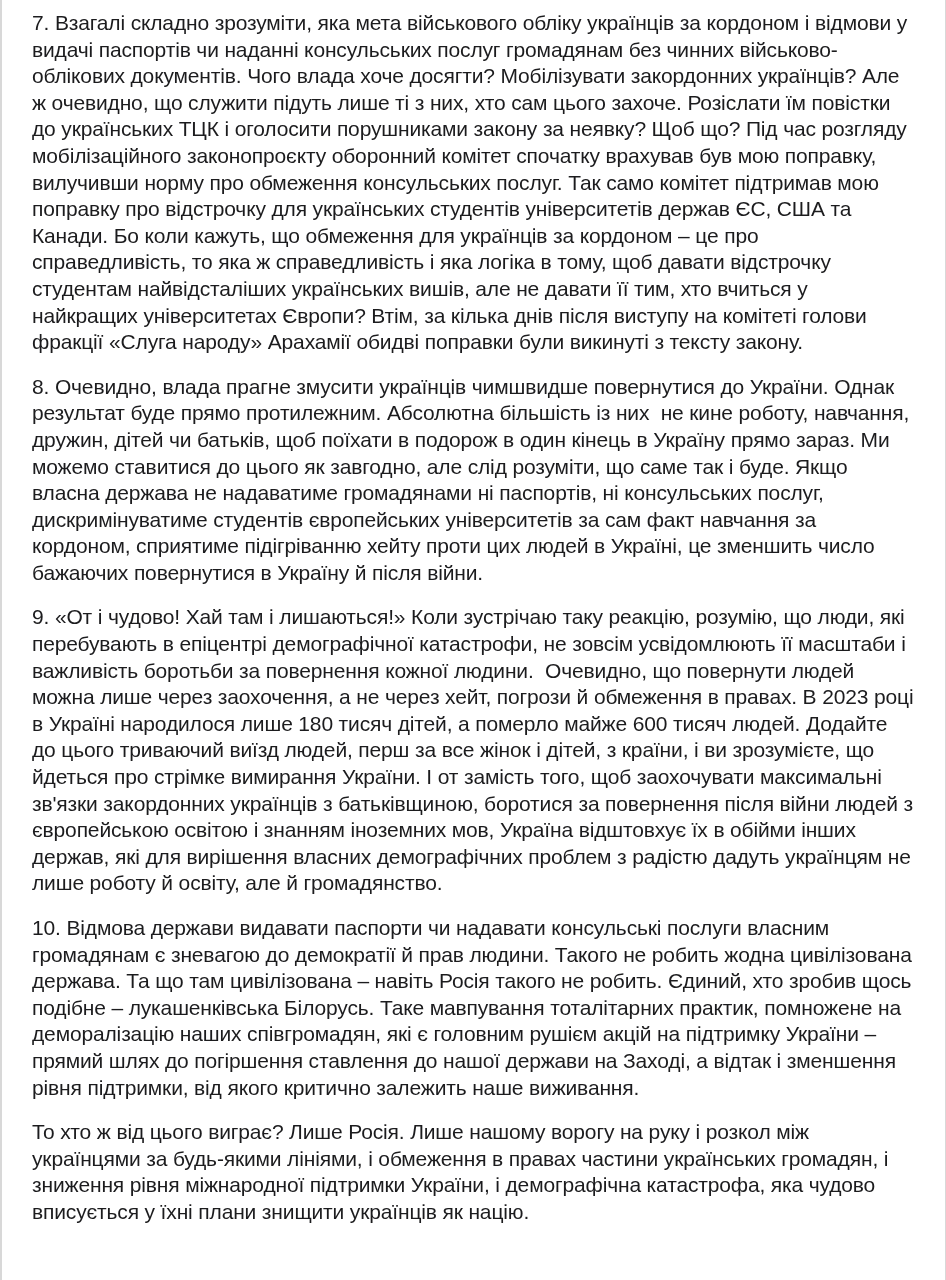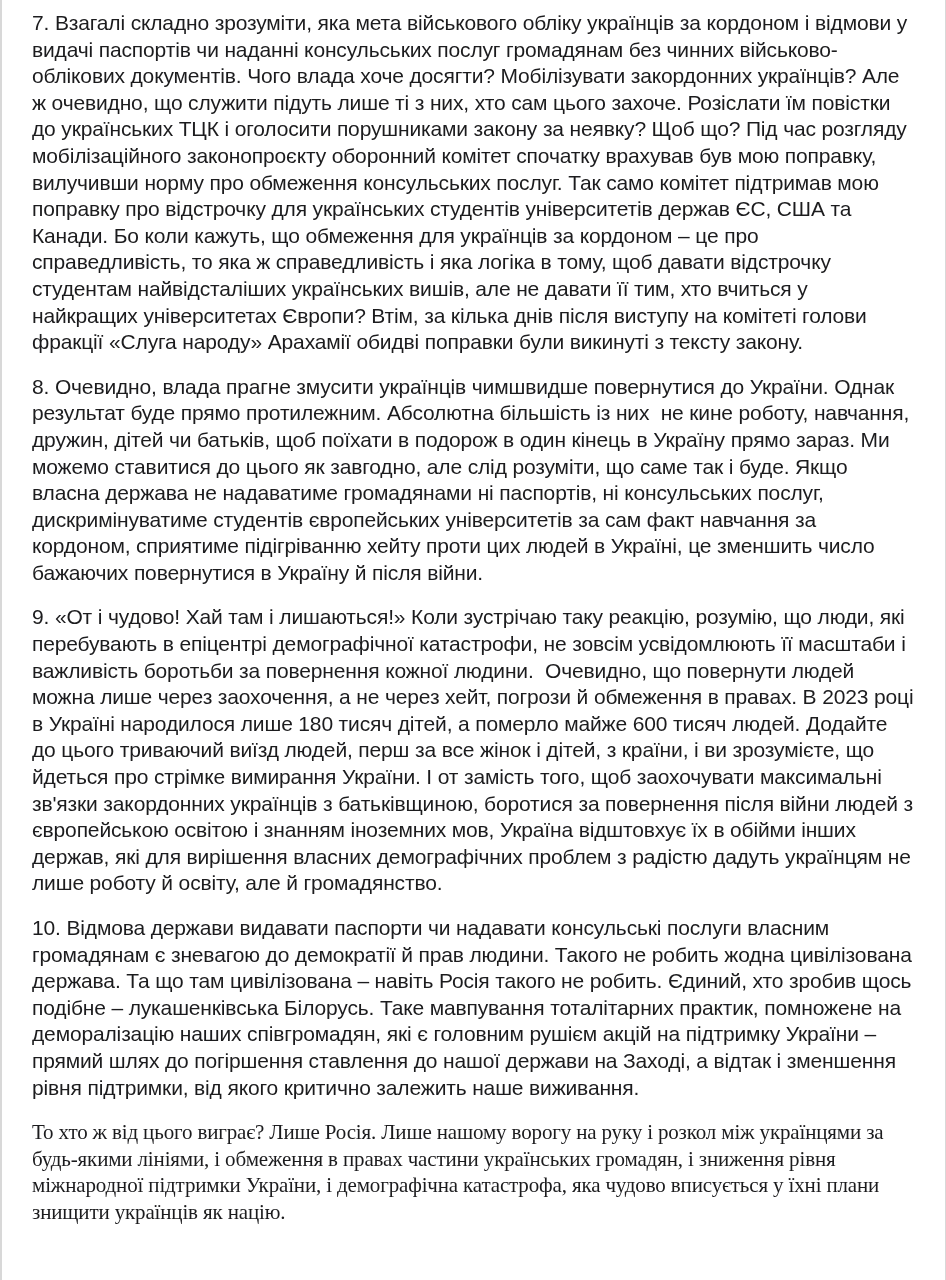--- a/index.html
+++ b/index.html
@@ -26,21 +26,20 @@
     margin: 0 0 18px 0;
     font-size: 21px;
     line-height: 26.6px;
     letter-spacing: -0.15px;
     color: var(--text, #1c1c1e);
     white-space: pre-wrap;
     text-align: left;
   }
   .doc-text p:last-child {
     margin-bottom: 0;
-    font-family: Liberation Serif, serif;
   }
 </style>
 </head>
 <body>
 
 <div class="page">
   <div class="doc-text">
     <p>7. Взагалі складно зрозуміти, яка мета військового обліку українців за кордоном і відмови у видачі паспортів чи наданні консульських послуг громадянам без чинних військово-облікових документів. Чого влада хоче досягти? Мобілізувати закордонних українців? Але ж очевидно, що служити підуть лише ті з них, хто сам цього захоче. Розіслати їм повістки до українських ТЦК і оголосити порушниками закону за неявку? Щоб що? Під час розгляду мобілізаційного законопроєкту оборонний комітет спочатку врахував був мою поправку, вилучивши норму про обмеження консульських послуг. Так само комітет підтримав мою поправку про відстрочку для українських студентів університетів держав ЄС, США та Канади. Бо коли кажуть, що обмеження для українців за кордоном – це про справедливість, то яка ж справедливість і яка логіка в тому, щоб давати відстрочку студентам найвідсталіших українських вишів, але не давати її тим, хто вчиться у найкращих університетах Європи? Втім, за кілька днів після виступу на комітеті голови фракції «Слуга народу» Арахамії обидві поправки були викинуті з тексту закону.</p>
     <p>8. Очевидно, влада прагне змусити українців чимшвидше повернутися до України. Однак результат буде прямо протилежним. Абсолютна більшість із них  не кине роботу, навчання, дружин, дітей чи батьків, щоб поїхати в подорож в один кінець в Україну прямо зараз. Ми можемо ставитися до цього як завгодно, але слід розуміти, що саме так і буде. Якщо власна держава не надаватиме громадянами ні паспортів, ні консульських послуг, дискримінуватиме студентів європейських університетів за сам факт навчання за кордоном, сприятиме підігріванню хейту проти цих людей в Україні, це зменшить число бажаючих повернутися в Україну й після війни.</p>
     <p>9. «От і чудово! Хай там і лишаються!» Коли зустрічаю таку реакцію, розумію, що люди, які перебувають в епіцентрі демографічної катастрофи, не зовсім усвідомлюють її масштаби і важливість боротьби за повернення кожної людини.  Очевидно, що повернути людей можна лише через заохочення, а не через хейт, погрози й обмеження в правах. В 2023 році в Україні народилося лише 180 тисяч дітей, а померло майже 600 тисяч людей. Додайте до цього триваючий виїзд людей, перш за все жінок і дітей, з країни, і ви зрозумієте, що йдеться про стрімке вимирання України. І от замість того, щоб заохочувати максимальні зв'язки закордонних українців з батьківщиною, боротися за повернення після війни людей з європейською освітою і знанням іноземних мов, Україна відштовхує їх в обійми інших держав, які для вирішення власних демографічних проблем з радістю дадуть українцям не лише роботу й освіту, але й громадянство.</p>

